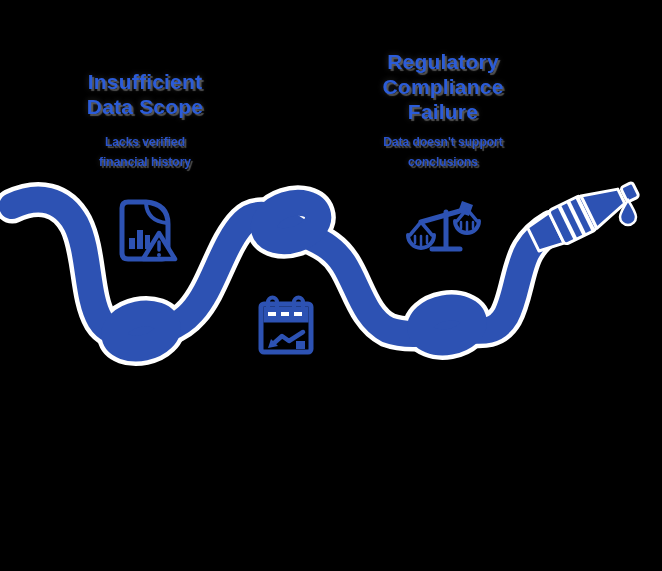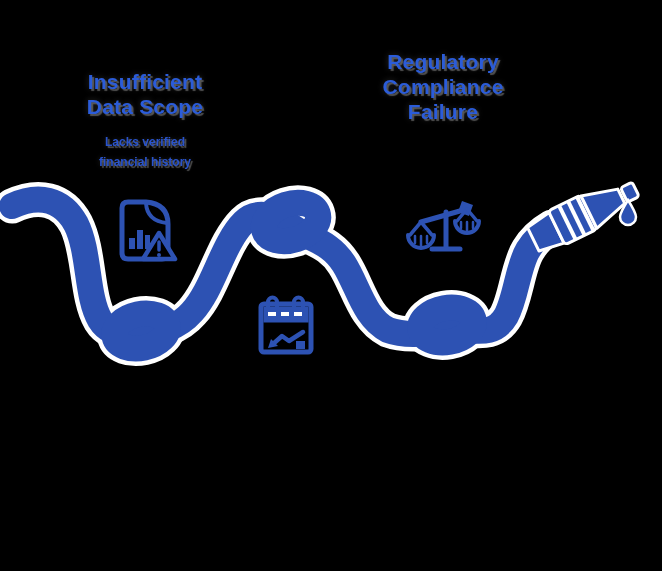--- a/index.html
+++ b/index.html
@@ -31,20 +31,22 @@
 <div id="canvas">
 
   <div class="txt title" style="left:25px;top:69px;width:240px;">Insufficient
 Data Scope</div>
   <div class="txt subtitle" style="left:25px;top:132px;width:240px;">Lacks verified
 financial history</div>
 
   <div class="txt title" style="left:323px;top:49px;width:240px;">Regulatory
 Compliance
 Failure</div>
+  <div class="txt subtitle" style="left:323px;top:132px;width:240px;">Data doesn't support
+conclusions</div>
 
 
   <svg id="hose-svg" width="662" height="571" viewBox="0 0 662 571">
 
     <g stroke="#ffffff" stroke-width="35" fill="none" stroke-linecap="round" stroke-linejoin="round">
       <path d="M 12 206
                C 38 194, 62 198, 76 224
                C 90 252, 86 296, 100 320
                C 108 333, 124 336, 142 334
                C 160 332, 178 328, 192 312

